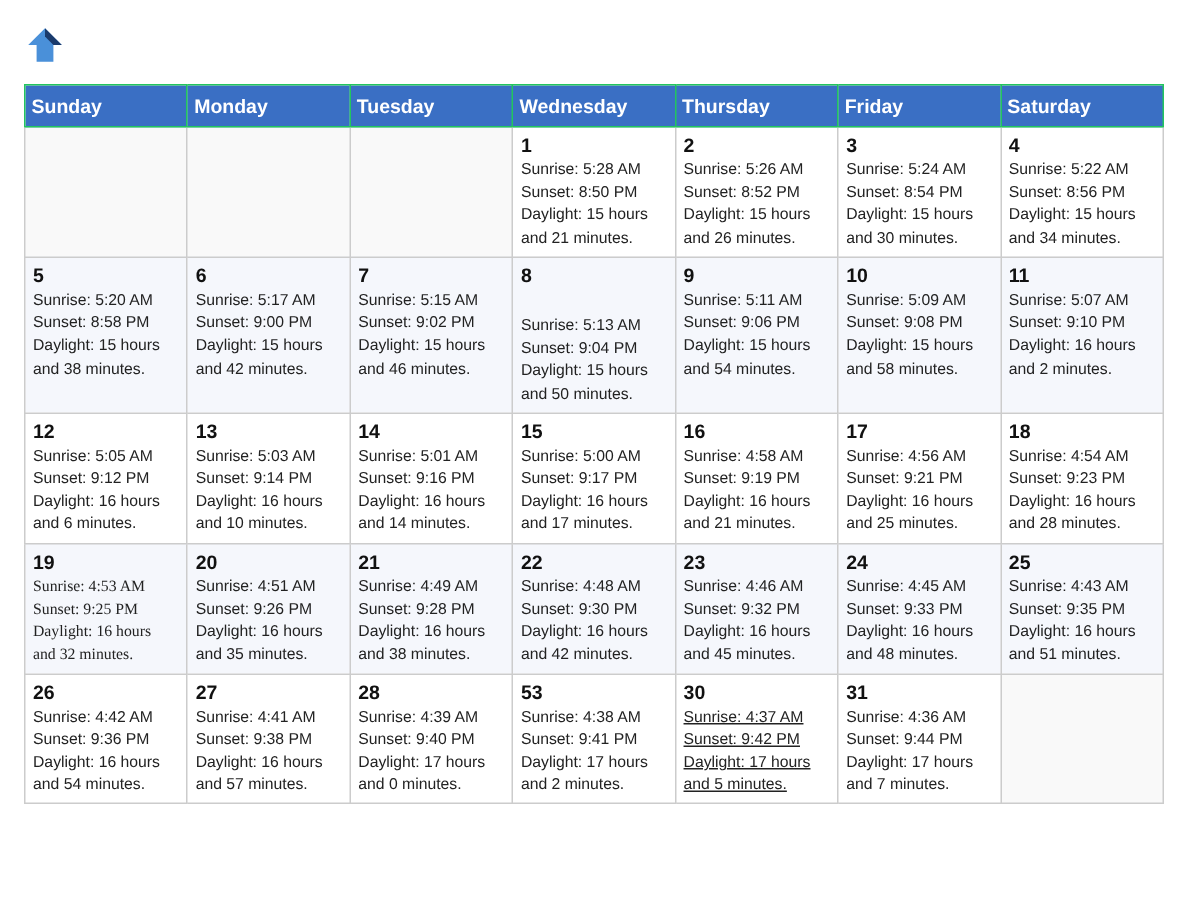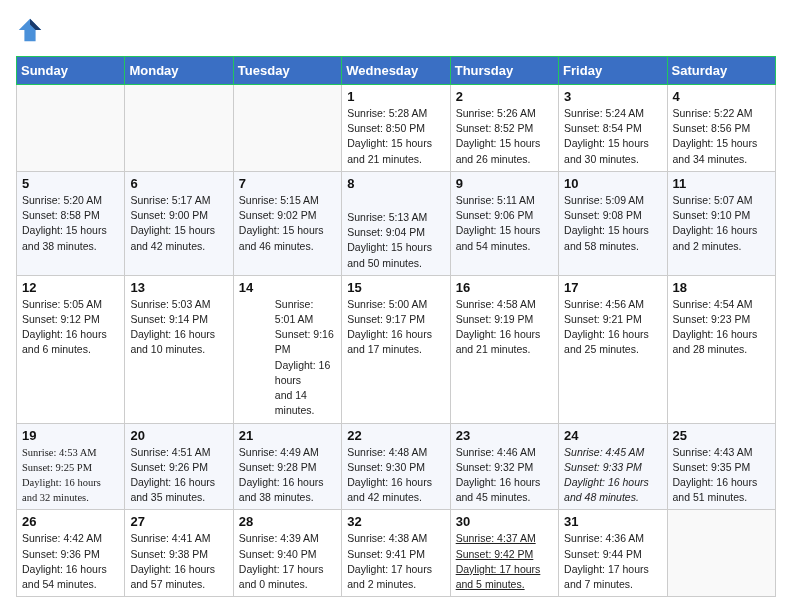--- a/index.html
+++ b/index.html
@@ -204,21 +204,21 @@
         </td>
         <td>
           <div class="day-number">13</div>
           <div class="day-info" style="white-space: pre-line;">Sunrise: 5:03 AM
 Sunset: 9:14 PM
 Daylight: 16 hours
 and 10 minutes.</div>
         </td>
         <td>
           <div class="day-number">14</div>
-          <div class="day-info" style="white-space: pre-line; margin-left: 36px;">Sunrise: 5:01 AM
+          <div class="day-info" style="white-space: pre-line;">Sunrise: 5:01 AM
 Sunset: 9:16 PM
 Daylight: 16 hours
 and 14 minutes.</div>
         </td>
         <td>
           <div class="day-number">15</div>
           <div class="day-info" style="white-space: pre-line;">Sunrise: 5:00 AM
 Sunset: 9:17 PM
 Daylight: 16 hours
 and 17 minutes.</div>
@@ -276,21 +276,21 @@
         </td>
         <td>
           <div class="day-number">23</div>
           <div class="day-info" style="white-space: pre-line;">Sunrise: 4:46 AM
 Sunset: 9:32 PM
 Daylight: 16 hours
 and 45 minutes.</div>
         </td>
         <td>
           <div class="day-number">24</div>
-          <div class="day-info" style="white-space: pre-line; font-style: italic;">Sunrise: 4:45 AM
+          <div class="day-info" style="white-space: pre-line;">Sunrise: 4:45 AM
 Sunset: 9:33 PM
 Daylight: 16 hours
 and 48 minutes.</div>
         </td>
         <td>
           <div class="day-number">25</div>
           <div class="day-info" style="white-space: pre-line;">Sunrise: 4:43 AM
 Sunset: 9:35 PM
 Daylight: 16 hours
 and 51 minutes.</div>
@@ -312,21 +312,21 @@
 and 57 minutes.</div>
         </td>
         <td>
           <div class="day-number">28</div>
           <div class="day-info" style="white-space: pre-line;">Sunrise: 4:39 AM
 Sunset: 9:40 PM
 Daylight: 17 hours
 and 0 minutes.</div>
         </td>
         <td>
-          <div class="day-number">32</div>
+          <div class="day-number">53</div>
           <div class="day-info" style="white-space: pre-line;">Sunrise: 4:38 AM
 Sunset: 9:41 PM
 Daylight: 17 hours
 and 2 minutes.</div>
         </td>
         <td>
           <div class="day-number">30</div>
           <div class="day-info" style="white-space: pre-line; text-decoration: underline;">Sunrise: 4:37 AM
 Sunset: 9:42 PM
 Daylight: 17 hours

